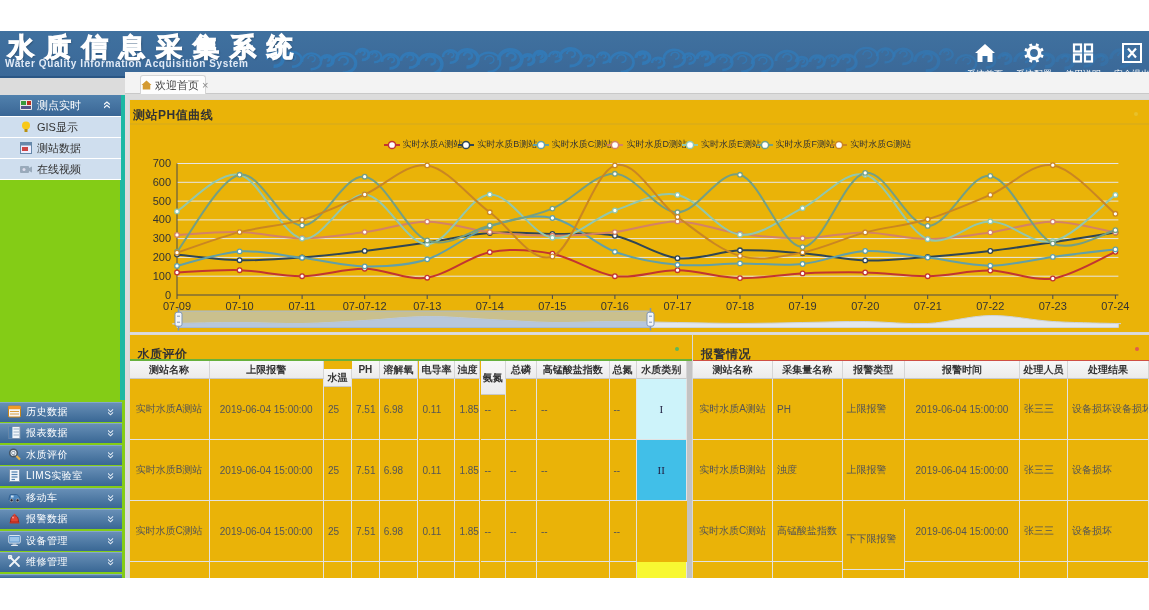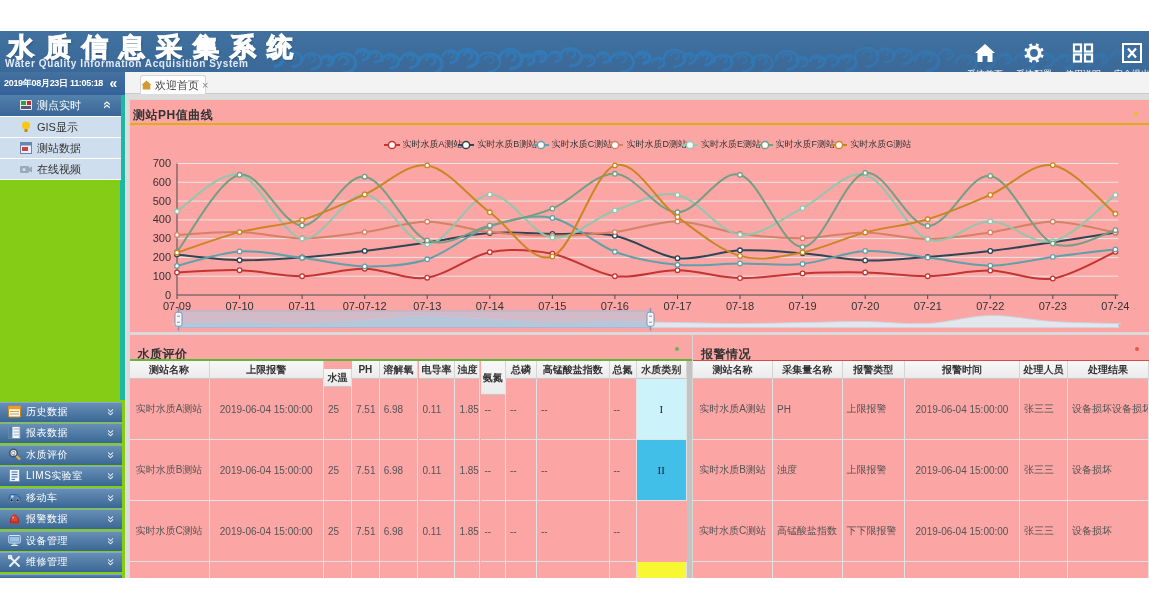--- a/index.html
+++ b/index.html
@@ -22,21 +22,21 @@
 .sitem {position:absolute;left:0;width:120.5px;height:20px;background:#cfdeee;color:#333;font-size:11px;line-height:20px;padding-left:37px;white-space:nowrap}
 .sitem.active {background:linear-gradient(#5181ad,#3a6695);color:#fff;height:21px}
 .sitem .sic {position:absolute;left:20px;top:4px;width:12px;height:12px}
 .sitem .chev {position:absolute;right:9px;top:0;color:#fff;font-size:14px;transform:rotate(90deg)}
 .gbar {position:absolute;left:0;width:122px;height:20px;background:linear-gradient(#6a91b8,#396794);color:#fff;font-size:10px;line-height:20px;padding-left:26px;white-space:nowrap;box-shadow:inset 0 1px 0 #85a8c8}
 .gicon {position:absolute;left:8px;top:3px;width:13px;height:13px}
 .gtxt {letter-spacing:0.5px}
 .gchev {position:absolute;right:8px;top:0;font-size:13px;transform:rotate(90deg);color:#e8f0f8}
 
 
-.panel {position:absolute;background:#fca5a5;outline:1px solid #d8d8d8}
+.panel {position:absolute;background:#eab308;outline:1px solid #d8d8d8}
 #chartpanel {left:129.5px;top:68.5px;width:1019.5px;height:232.5px}
 #lpanel {left:129.5px;top:304px;width:562.5px;height:243px;overflow:hidden}
 #rpanel {left:693px;top:304px;width:456px;height:243px;overflow:hidden}
 .ptitle {position:absolute;left:8px;top:11px;font-size:12px;font-weight:bold;color:#333;letter-spacing:0.5px}
 .pline {position:absolute;left:0;top:23px;width:100%;height:2px}
 .pdot {position:absolute;top:12px;width:4px;height:4px;border-radius:50%}
 #chartpanel .ptitle {top:7px;left:3.5px}
 #chartpanel .pline {top:23px;background:#deae14}
 #chartpanel .pdot {right:11px;top:12px;background:#e8c12a}
 #lpanel .pline {background:#67b13d}
@@ -179,21 +179,20 @@
             <rect x="13" y="1.5" width="7" height="7"></rect>
             <rect x="2" y="11.5" width="7" height="7"></rect>
             <rect x="13" y="11.5" width="7" height="7"></rect>
           </g>
         </svg><span class="lbl">使用说明</span></div>
     <div class="hico" style="left:1108px"><svg width="22" height="20" viewBox="0 0 22 20">
           <rect x="2" y="1" width="18" height="18" fill="none" stroke="#fff" stroke-width="2"></rect>
           <path d="M7 5.5 L15 14.5 M15 5.5 L7 14.5" stroke="#fff" stroke-width="2.2"></path>
         </svg><span class="lbl">安全退出</span></div>
   </div>
-  <div id="datebar">2019年08月23日 11:05:18<span class="laq">«</span></div>
   <div id="tabstrip">
       <div id="tab"><svg width="11" height="10" viewBox="0 0 22 20" style="vertical-align:-1px;margin-right:3px">
           <path d="M11 1 L21 10 L18.5 10 L18.5 19 L3.5 19 L3.5 10 L1 10 Z" fill="#d49a32"></path>
         </svg>欢迎首页 <span style="color:#888">×</span></div>
     </div>
   <div id="side">
     <div id="teal"></div>
     <div style="position:absolute;left:0;top:0;width:120.5px;height:85px;background:#fff"></div>
     <div class="sitem active" style="top:0px"><svg class="sic" viewBox="0 0 12 12">
           <rect x="0" y="1" width="12" height="10" rx="1" fill="#e8e8e8"></rect>
@@ -727,21 +726,21 @@
       </div>
 <div class="tc lft" style="left:375.0px;top:105.0px;width:81.0px;height:61.0px">
         <span class="cl">设备损坏</span>
       </div>
 <div class="tc ctr" style="left:0.0px;top:166.0px;width:80.0px;height:61.0px">
         <span class="cc">实时水质C测站</span>
       </div>
 <div class="tc lft" style="left:80.0px;top:166.0px;width:69.5px;height:61.0px">
         <span class="cl">高锰酸盐指数</span>
       </div>
-<div class="tc lft" style="left:149.5px;top:166.0px;width:62.5px;height:61.0px">
+<div class="tc lft" style="left:149.5px;top:174px;width:62.5px;height:61.0px">
         <span class="cl">下下限报警</span>
       </div>
 <div class="tc ctr" style="left:212.0px;top:166.0px;width:115.0px;height:61.0px">
         <span class="cc">2019-06-04 15:00:00</span>
       </div>
 <div class="tc lft" style="left:327.0px;top:166.0px;width:48.0px;height:61.0px">
         <span class="cl">张三三</span>
       </div>
 <div class="tc lft" style="left:375.0px;top:166.0px;width:81.0px;height:61.0px">
         <span class="cl">设备损坏</span>

